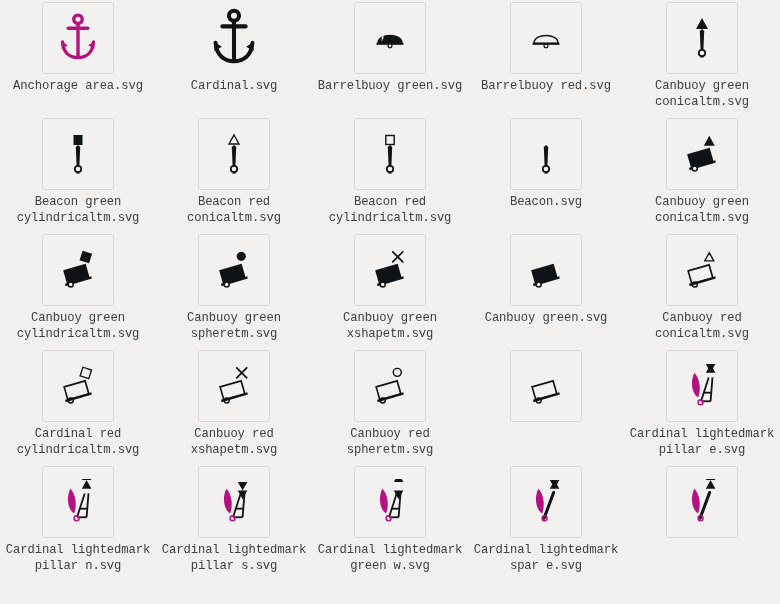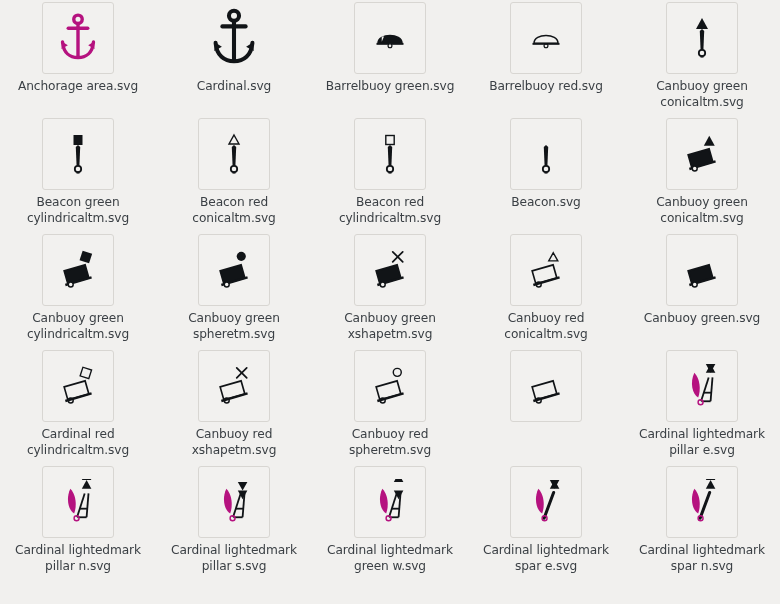--- a/index.html
+++ b/index.html
@@ -53,20 +53,21 @@
     margin-top: 4px;
     width: 150px;
     text-align: center;
     font-size: 12.2px;
     line-height: 16px;
     color: #3b4045;
     word-wrap: break-word;
     overflow-wrap: break-word;
     white-space: normal;
     letter-spacing: -0.1px;
+    font-family: Liberation Mono, monospace;
   }
 </style>
 </head>
 <body>
 
 <div id="grid">
     <div class="cell">
       <div class="thumb">
         <svg width="52" height="52" viewBox="0 0 64 64">
           <g fill="none" stroke="#b5127f" stroke-width="4.2" stroke-linecap="round">
@@ -222,41 +223,41 @@
             <rect x="6" y="34" width="30" height="2.6" fill="#111417"></rect>
           </g>
           <circle cx="14" cy="39" r="2.7" fill="#f2f1ef" stroke="#111417" stroke-width="1.6"></circle>
         </svg>
       </div>
       <div class="label">Canbuoy green xshapetm.svg</div>
     </div>
     <div class="cell">
       <div class="thumb">
         <svg width="40" height="42" viewBox="0 0 44 46">
+          <g transform="rotate(-16 22 30)">
+            <path d="M9 20 L33 20 L33 35 L9 35 z" fill="#111417" stroke="#111417" stroke-width="1.8"></path>
+            <rect x="6" y="34" width="30" height="2.6" fill="#111417"></rect>
+          </g>
+          <circle cx="14" cy="39" r="2.7" fill="#f2f1ef" stroke="#111417" stroke-width="1.6"></circle>
+        </svg>
+      </div>
+      <div class="label">Canbuoy green.svg</div>
+    </div>
+    <div class="cell">
+      <div class="thumb">
+        <svg width="40" height="42" viewBox="0 0 44 46">
           <path d="M30 4 L35 13 L25 13 z" fill="none" stroke="#111417" stroke-width="1.5"></path>
           <g transform="rotate(-16 22 30)">
             <path d="M9 20 L33 20 L33 35 L9 35 z" fill="none" stroke="#111417" stroke-width="1.8"></path>
             <rect x="6" y="34" width="30" height="2.6" fill="#111417"></rect>
           </g>
           <circle cx="14" cy="39" r="2.7" fill="none" stroke="#111417" stroke-width="1.6"></circle>
         </svg>
       </div>
       <div class="label">Canbuoy red conicaltm.svg</div>
-    </div>
-    <div class="cell">
-      <div class="thumb">
-        <svg width="40" height="42" viewBox="0 0 44 46">
-          <g transform="rotate(-16 22 30)">
-            <path d="M9 20 L33 20 L33 35 L9 35 z" fill="#111417" stroke="#111417" stroke-width="1.8"></path>
-            <rect x="6" y="34" width="30" height="2.6" fill="#111417"></rect>
-          </g>
-          <circle cx="14" cy="39" r="2.7" fill="#f2f1ef" stroke="#111417" stroke-width="1.6"></circle>
-        </svg>
-      </div>
-      <div class="label">Canbuoy green.svg</div>
     </div>
     <div class="cell">
       <div class="thumb">
         <svg width="40" height="42" viewBox="0 0 44 46">
           <rect x="25.5" y="3.5" width="10" height="10" fill="none" stroke="#111417" stroke-width="1.5" transform="rotate(18 30 9)"></rect>
           <g transform="rotate(-16 22 30)">
             <path d="M9 20 L33 20 L33 35 L9 35 z" fill="none" stroke="#111417" stroke-width="1.8"></path>
             <rect x="6" y="34" width="30" height="2.6" fill="#111417"></rect>
           </g>
           <circle cx="14" cy="39" r="2.7" fill="none" stroke="#111417" stroke-width="1.6"></circle>
@@ -387,15 +388,14 @@
     <div class="cell">
       <div class="thumb">
         <svg width="42" height="46" viewBox="0 0 44 48">
           <path d="M14 10 C20 16 21 28 18 36 C12 33 9 20 14 10 z" fill="#b5127f"></path>
           <path d="M0 0 L5 -9 L10 0 z" transform="translate(26 10)" fill="#111417"></path>
           <path d="M0 0 L5 -9 L10 0 z" transform="translate(26 1)" fill="#111417"></path>
           <path d="M30 14 L20 41" stroke="#111417" stroke-width="3.2" stroke-linecap="round" fill="none"></path>
           <circle cx="20.5" cy="41" r="2.6" fill="none" stroke="#b5127f" stroke-width="1.5"></circle>
         </svg>
       </div>
-      <div class="label">Cardinal lightedmark spar n.svg</div>
     </div>
   </div>
 
 </body></html>

